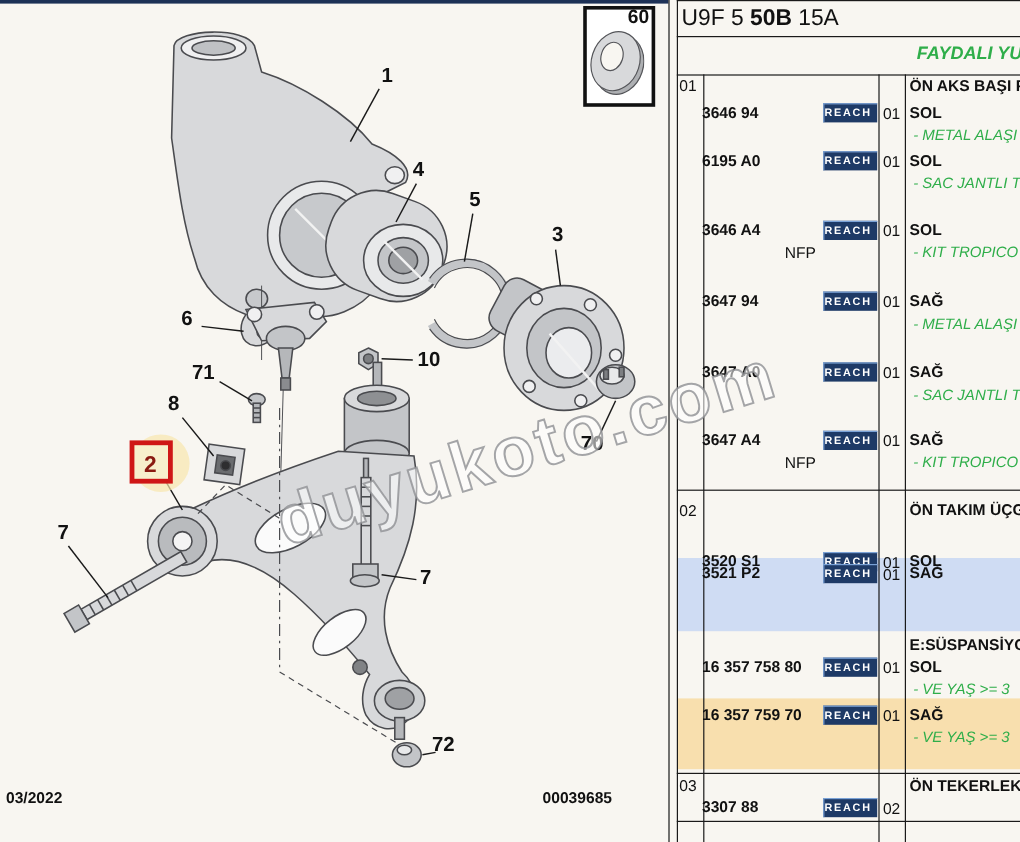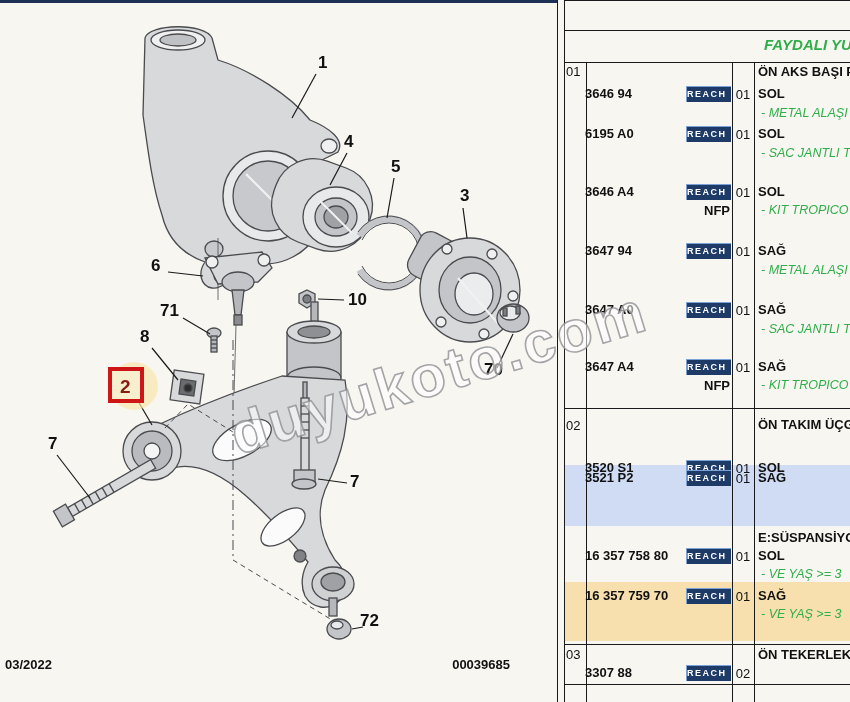--- a/index.html
+++ b/index.html
@@ -24,21 +24,21 @@
   .note{position:absolute;top:36px;left:206px;color:#2fae4a;font-weight:bold;font-style:italic;
         font-size:15px;white-space:nowrap;}
   .prow{position:absolute;left:0;width:293px;height:17px;}
   .part{position:absolute;left:27px;top:0;font-weight:bold;font-size:13px;white-space:nowrap;}
   .reach{position:absolute;left:128px;top:0;width:44px;height:15px;background:#1e3a66;color:#fff;
          font-size:9px;font-weight:bold;letter-spacing:1.5px;line-height:15px;
          border-top:1px solid #7aa2d6;border-left:1px solid #7aa2d6;cursor:pointer;}
   .qty{position:absolute;left:174px;top:1px;width:22px;text-align:center;font-size:13px;}
   .desc{position:absolute;left:200px;top:0;font-weight:bold;font-size:13px;white-space:nowrap;}
   .sub{position:absolute;left:203px;color:#2fae4a;font-style:italic;font-size:12.5px;white-space:nowrap;text-align:center;}
-  .nfp{position:absolute;left:96px;width:76px;text-align:right;font-weight:bold;font-size:13px;}
+  .nfp{position:absolute;left:96px;width:76px;text-align:left;font-weight:normal;font-size:13px;}
   .gno{position:absolute;left:8px;font-size:13px;}
   .gtitle{position:absolute;left:200px;font-weight:bold;font-size:13px;white-space:nowrap;}
   
   .wm{position:absolute;left:0;top:0;width:850px;height:702px;pointer-events:none;z-index:50;}
 </style>
 </head>
 <body>
 
 <div class="stage">
   <div class="navybar"></div>
@@ -212,20 +212,28 @@
       </g>
 
       <g>
         <circle cx="134" cy="386" r="24" fill="#f8e7ae" opacity="0.7"></circle>
         <rect x="110" y="369" width="32" height="32" fill="#f7efcd" stroke="#cf1616" stroke-width="4"></rect>
         <text x="120" y="393" font-family="Liberation Sans, sans-serif" font-size="19" font-weight="bold" fill="#8a1a12">2</text>
       </g>
     </svg>
 
     
+    <div class="box60">
+      <span class="lbl">60</span>
+      <svg width="48" height="72" viewBox="0 0 48 72" style="position:absolute;left:0;top:4px;">
+        <ellipse cx="27" cy="42" rx="20" ry="25" transform="rotate(18 27 42)" fill="#aeb0b3" stroke="#55565a"></ellipse>
+        <ellipse cx="24" cy="39" rx="20" ry="25" transform="rotate(18 24 39)" fill="#d8d9db" stroke="#55565a"></ellipse>
+        <ellipse cx="21" cy="35" rx="9" ry="12" transform="rotate(18 21 35)" fill="#f8f6f1" stroke="#55565a"></ellipse>
+      </svg>
+    </div>
 
     <div class="footer-left">03/2022</div>
     <div class="footer-right">00039685</div>
   </div>
 
   <div class="tpanel">
 
     <div class="hl-blue"></div>
     <div class="hl-orange"></div>
 
@@ -233,20 +241,25 @@
     <div class="vl" style="left:28px;top:62px;height:640px;"></div>
     <div class="vl" style="left:174px;top:62px;height:640px;"></div>
     <div class="vl" style="left:196px;top:62px;height:640px;"></div>
     <div class="hl" style="top:0;"></div>
     <div class="hl" style="top:30px;"></div>
     <div class="hl" style="top:62px;"></div>
     <div class="hl" style="top:408px;"></div>
     <div class="hl" style="top:644px;"></div>
     <div class="hl" style="top:684px;"></div>
 
+    <div class="code">
+      <span>U9F 5</span>
+      <span class="b">50B</span>
+      <span>15A</span>
+    </div>
     <div class="note">FAYDALI YU</div>
 
     <div class="gno" style="top:64px;">01</div>
     <div class="gtitle" style="top:64px;">ÖN AKS BAŞI P</div>
 
     <div class="prow" style="top:86px;">
       <span class="part">3646 94</span>
       <span class="reach">REACH</span>
       <span class="qty">01</span>
       <span class="desc">SOL</span>

